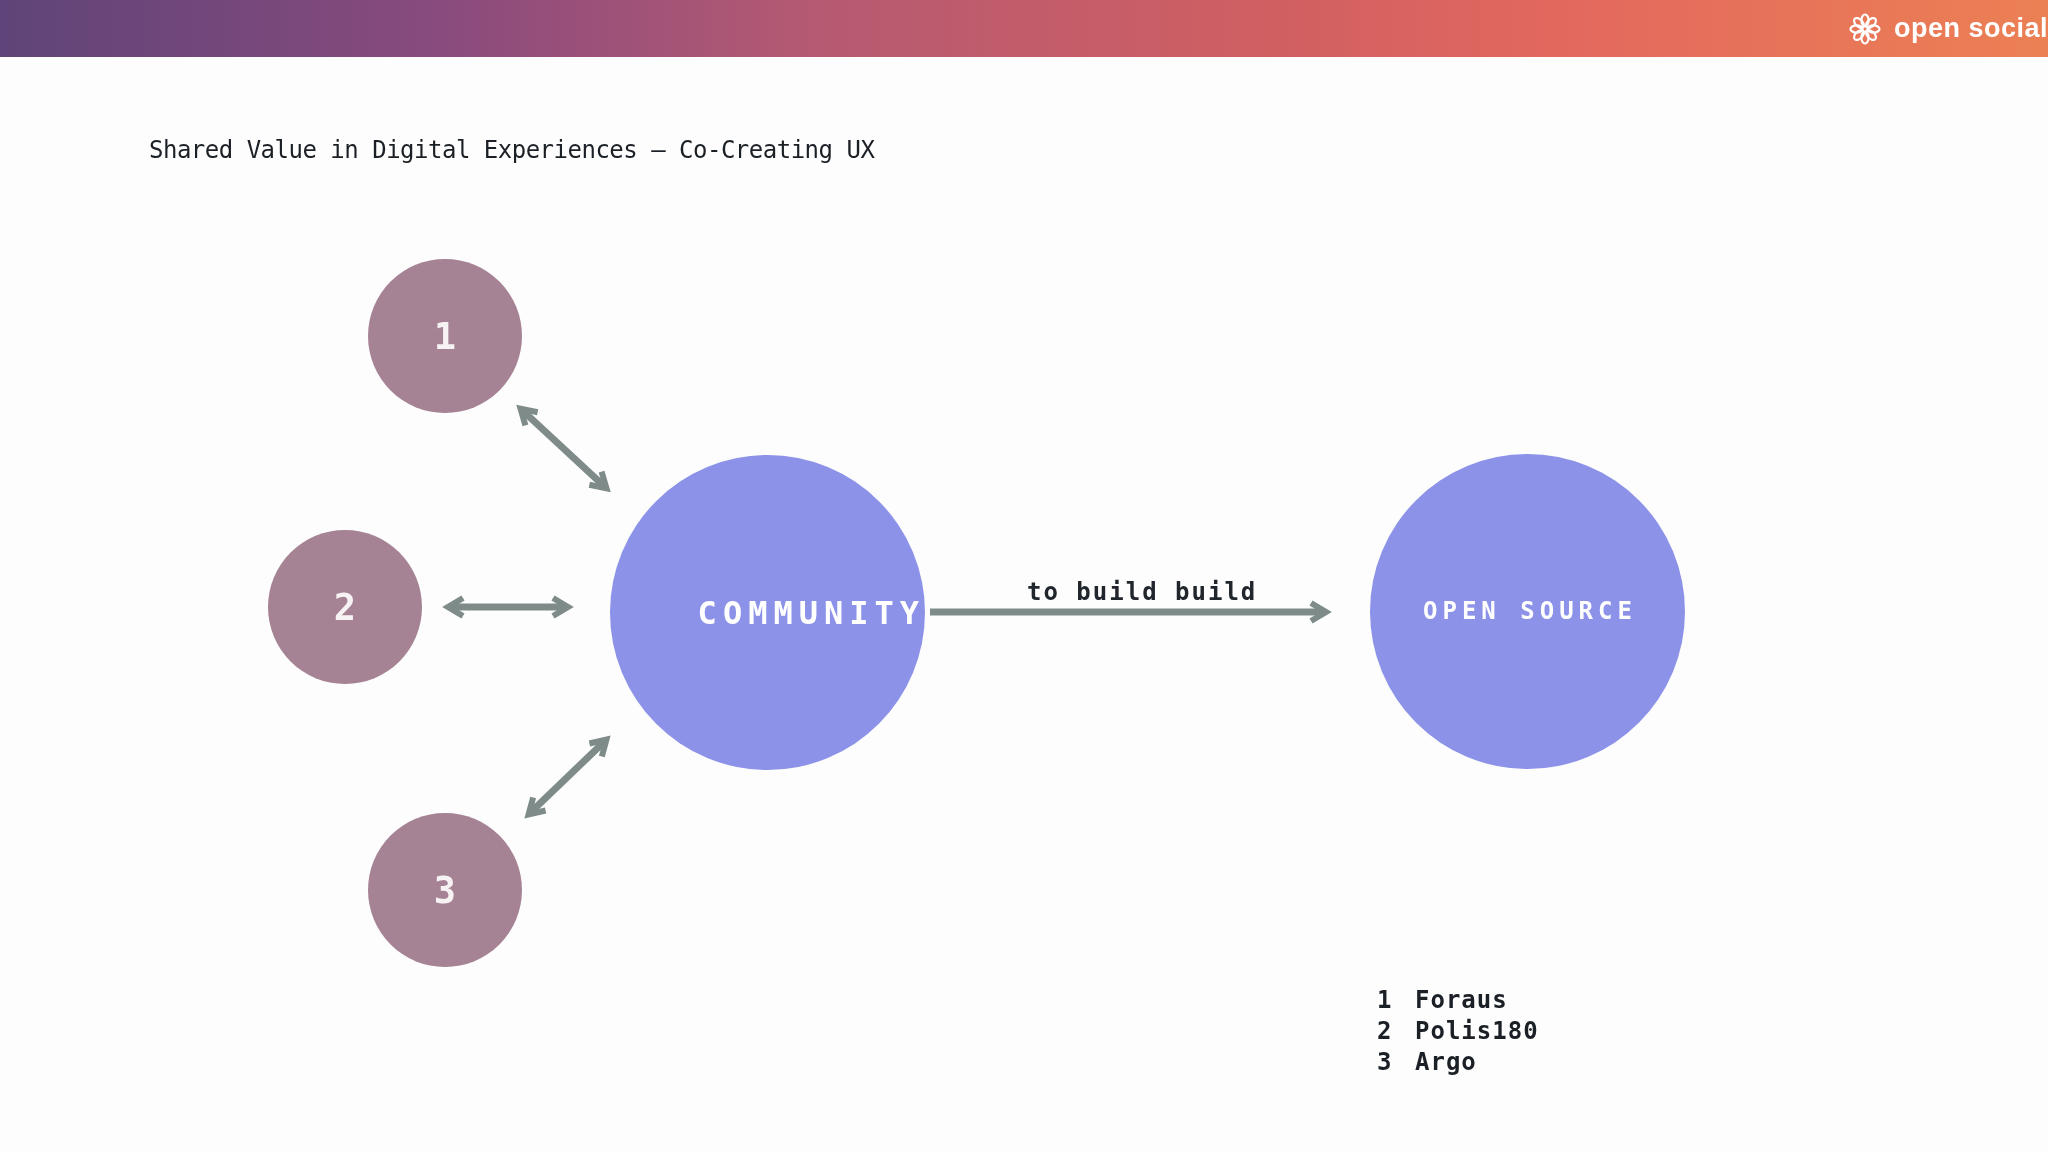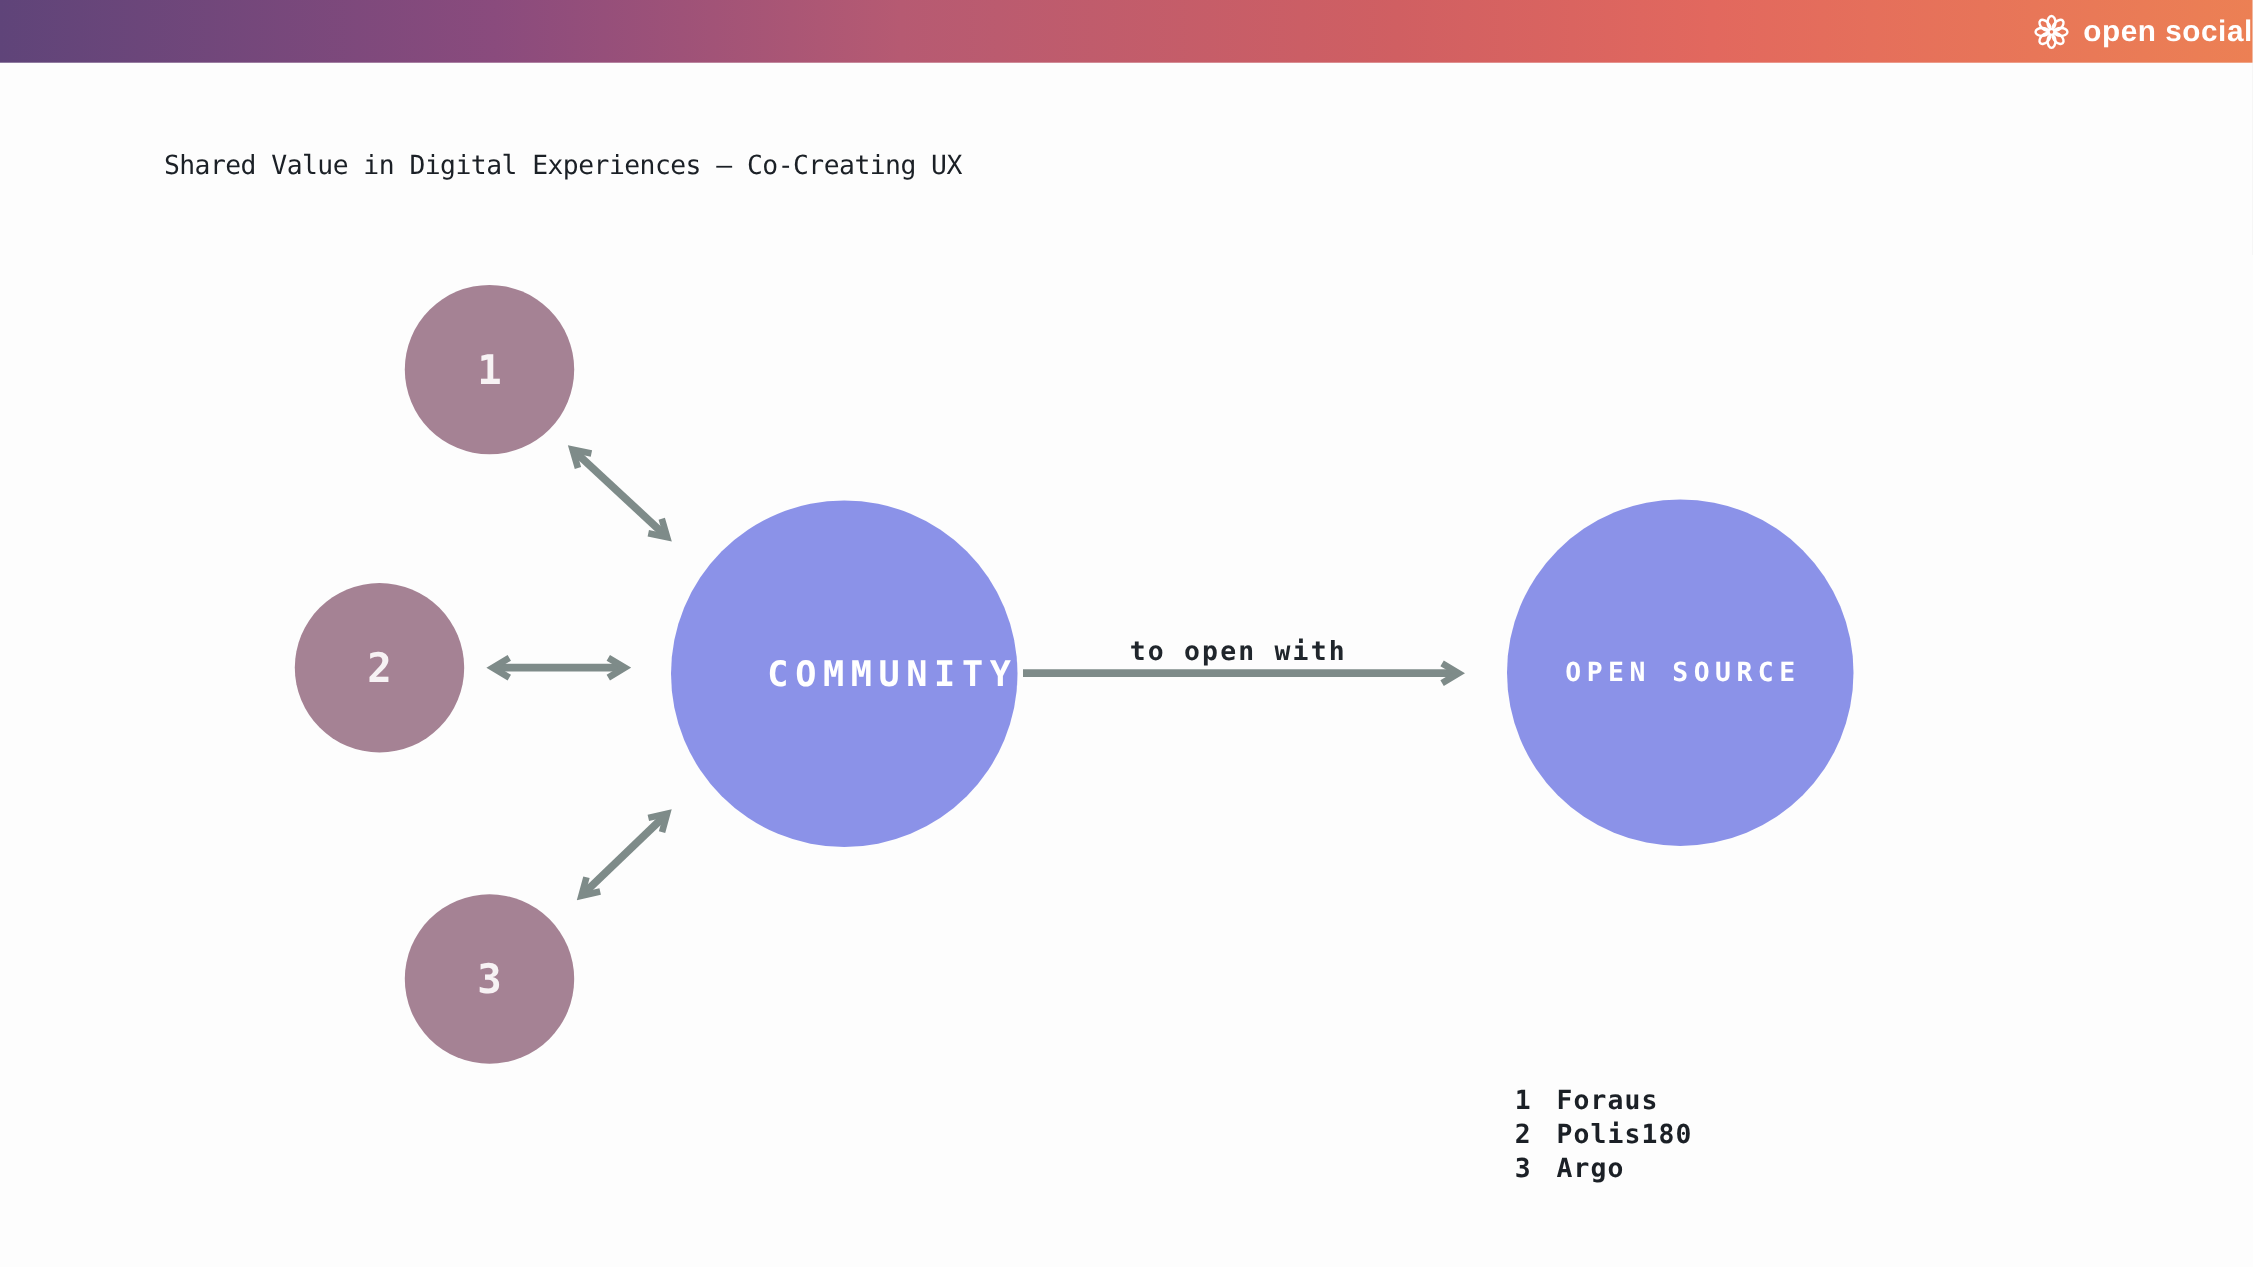--- a/index.html
+++ b/index.html
@@ -117,21 +117,21 @@
 
   <div class="circle big community">
     <span>COMMUNITY</span>
   </div>
   <div class="circle big opensource">
     <div>
       <div>OPEN SOURCE</div>
     </div>
   </div>
 
-  <div class="arrow-label">to open with</div>
+  <div class="arrow-label">to build build</div>
 
   <div class="legend">
     <div class="legend-row">
       <span class="legend-num">1</span>
       <span class="legend-label">Foraus</span>
     </div>
     <div class="legend-row">
       <span class="legend-num">2</span>
       <span class="legend-label">Polis180</span>
     </div>

